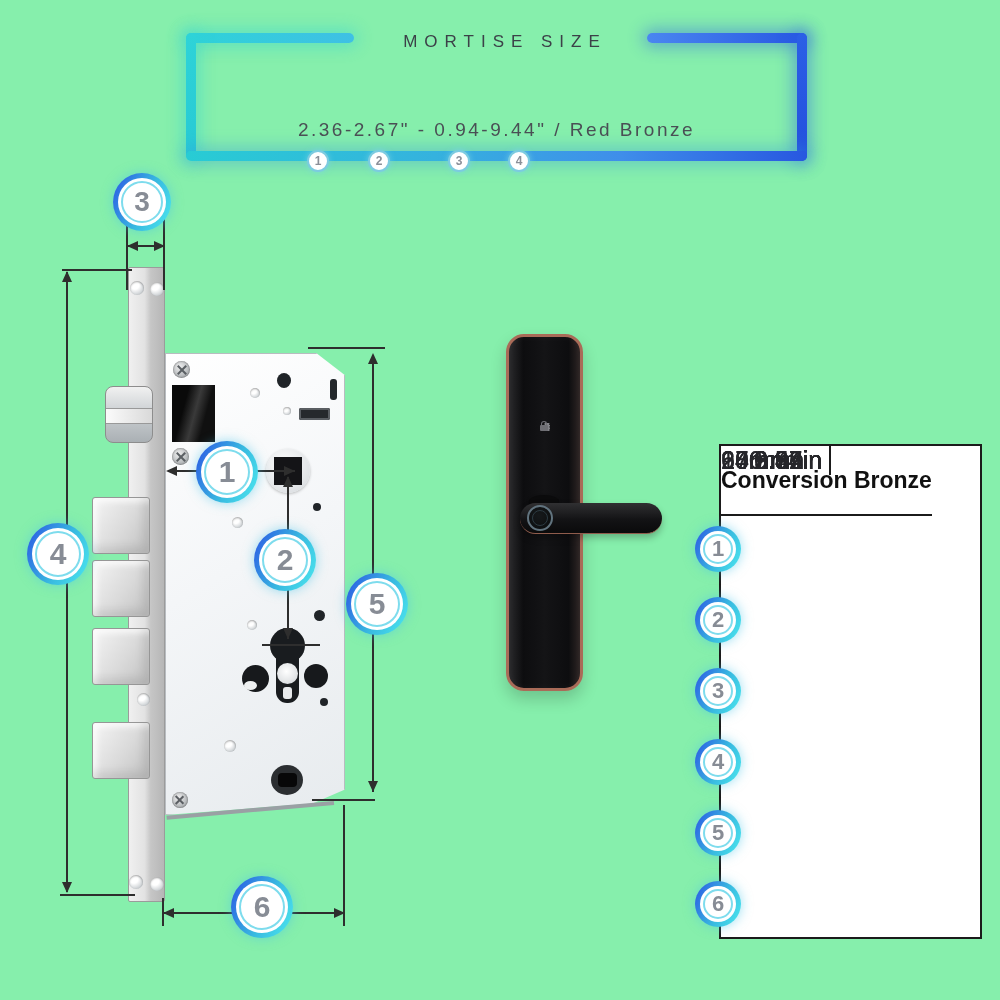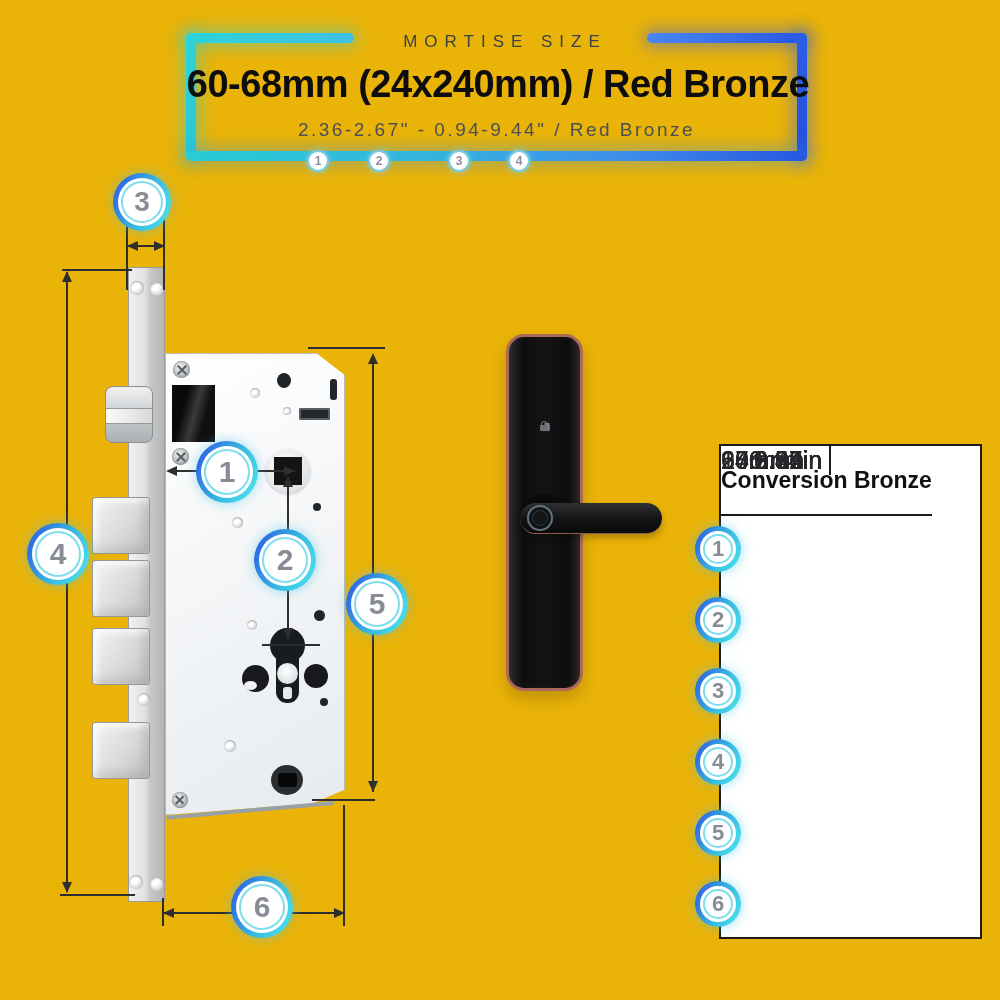--- a/index.html
+++ b/index.html
@@ -1,16 +1,16 @@
 <!DOCTYPE html>
 <html><head>
 <meta charset="utf-8">
 <style>
   html,body{margin:0;padding:0;background:#fff;}
-  #stage{position:relative;width:1000px;height:1000px;background:#eab308;overflow:hidden;
+  #stage{position:relative;width:1000px;height:1000px;background:#86efac;overflow:hidden;
          font-family:"Liberation Sans",sans-serif;}
   #stage *{position:absolute;box-sizing:border-box;}
 
   
   .neon{border-radius:6px;}
   .neon.topL{left:186px;top:33px;width:168px;height:10px;
     background:linear-gradient(90deg,#2ed3d8,#3fc0e4);
     box-shadow:0 0 16px 4px rgba(46,211,216,.45);}
   .neon.topR{left:647px;top:33px;width:160px;height:10px;
     background:linear-gradient(90deg,#4a86f0,#2757e2);
@@ -141,21 +141,20 @@
 
 <div id="stage">
 
   <div class="neon topL"></div>
   <div class="neon topR"></div>
   <div class="neon leftV"></div>
   <div class="neon rightV"></div>
   <div class="neon bottom"></div>
 
   <div class="eyebrow">MORTISE SIZE</div>
-  <div class="title">60-68mm (24x240mm) / Red Bronze</div>
   <div class="subtitle">2.36-2.67" - 0.94-9.44" / Red Bronze</div>
 
   <div class="marker" style="left:307px;top:150px;">
       <span>1</span>
     </div>
   <div class="marker" style="left:368px;top:150px;">
       <span>2</span>
     </div>
   <div class="marker" style="left:448px;top:150px;">
       <span>3</span>

